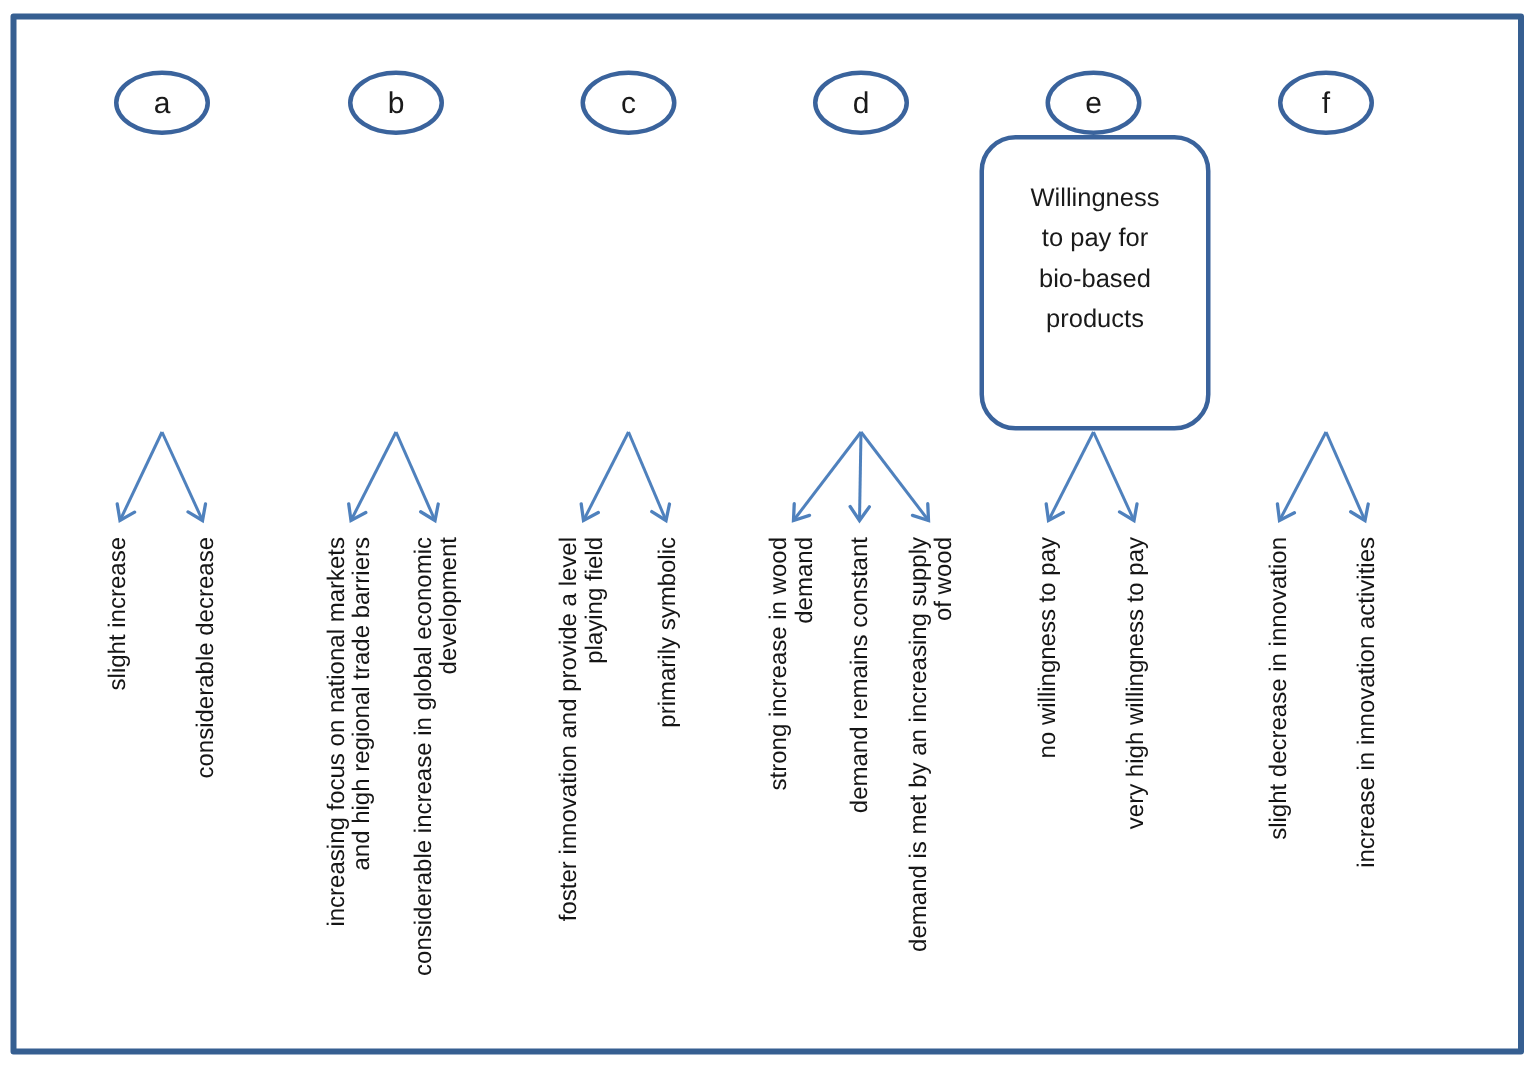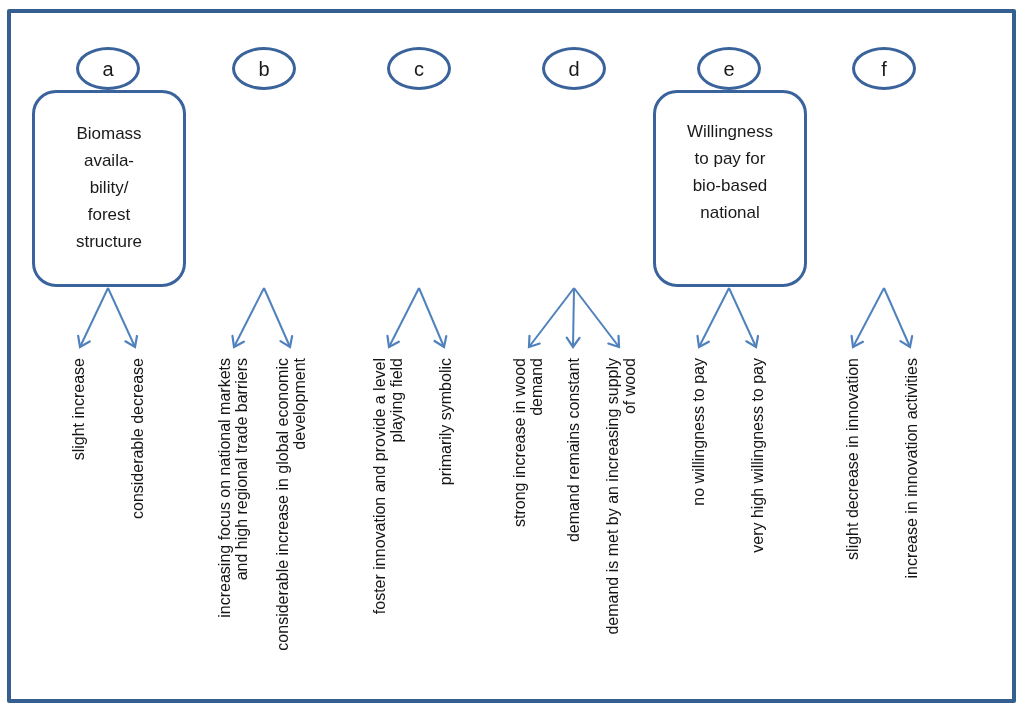--- a/index.html
+++ b/index.html
@@ -84,48 +84,41 @@
 </head>
 <body>
 
 <div id="stage">
 
   <div class="outer-frame"></div>
 
   <div class="ellipse" style="left:76px">
     <span>a</span>
   </div>
-  <div class="factor-box" style="left:32px; padding-top:27px">
-    <div class="box-title">Biomass
-availa-
-bility/
-forest
-structure</div>
-  </div>
 
   <div class="ellipse" style="left:232px">
     <span>b</span>
   </div>
 
   <div class="ellipse" style="left:387px">
     <span>c</span>
   </div>
 
   <div class="ellipse" style="left:542px">
     <span>d</span>
   </div>
 
   <div class="ellipse" style="left:697px">
     <span>e</span>
   </div>
   <div class="factor-box" style="left:653px; padding-top:25px">
     <div class="box-title">Willingness
 to pay for
 bio-based
-national</div>
+products</div>
   </div>
 
   <div class="ellipse" style="left:852px">
     <span>f</span>
   </div>
 
   <svg class="arrow-layer" viewBox="0 0 1024 714" xmlns="http://www.w3.org/2000/svg">
     <defs>
       <marker id="ah" markerWidth="7" markerHeight="8" refX="5.4" refY="4" orient="auto">
         <path d="M0.8,0.8 L5.4,4 L0.8,7.2" fill="none" stroke="#4f81bd" stroke-width="1.1" stroke-linecap="round"></path>

